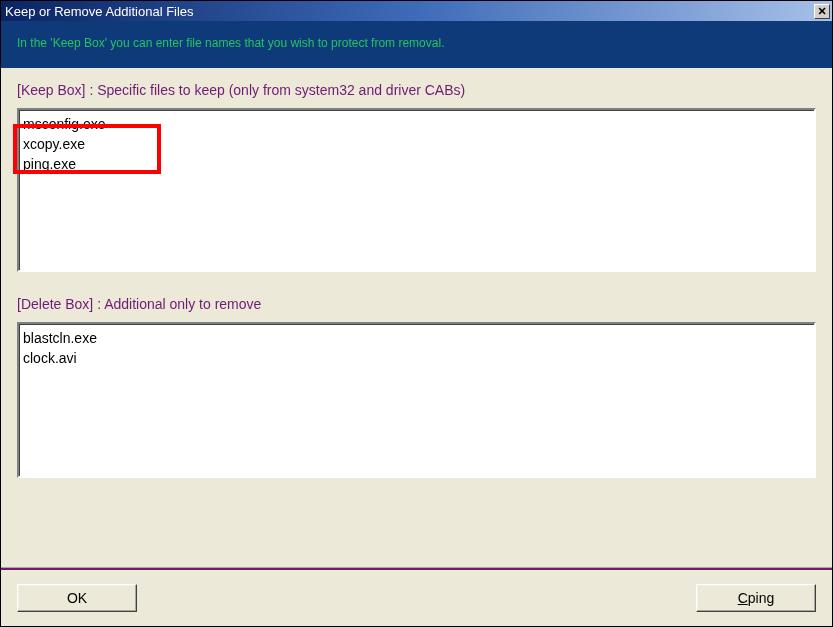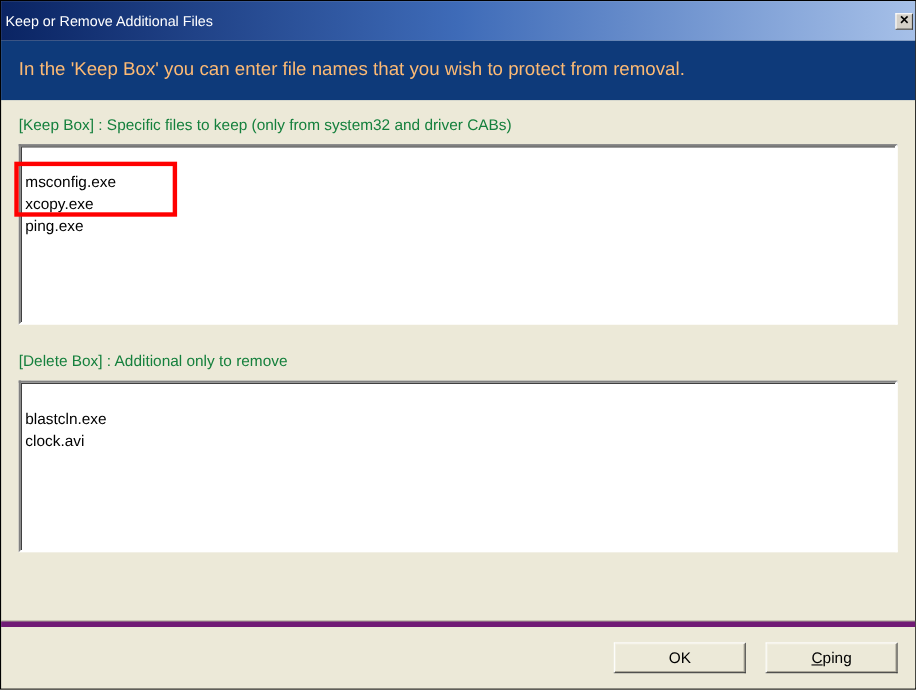--- a/index.html
+++ b/index.html
@@ -15,21 +15,21 @@
   .window {
     width: 833px;
     height: 627px;
     background: #ece9d8;
     border: 1px solid #000;
     position: relative;
     display: flex;
     flex-direction: column;
   }
   .titlebar {
-    height: 36px;
+    height: 20px;
     background: linear-gradient(to right, #0a2463, #3e6bb8, #a6c0e8);
     color: #fff;
     display: flex;
     align-items: center;
     padding: 0 2px 0 4px;
     font-size: 13px;
     flex-shrink: 0;
   }
   .titlebar-text {
     flex: 1;
@@ -44,68 +44,68 @@
     color: #000;
     font-size: 11px;
     font-weight: bold;
     line-height: 12px;
     text-align: center;
     cursor: pointer;
     font-family: "Marlett", "Arial", sans-serif;
   }
   .infobar {
     background: #0e3a7a;
-    color: #fdba74;
+    color: #22c55e;
     padding: 14px 16px 16px 16px;
-    font-size: 17px;
+    font-size: 12px;
     line-height: 1.4;
     flex-shrink: 0;
   }
   .content {
     flex: 1;
     padding: 14px 16px 0 16px;
     display: flex;
     flex-direction: column;
     overflow: hidden;
   }
   .section-label {
     font-size: 14px;
-    color: #15803d;
+    color: #701a75;
     margin-bottom: 10px;
   }
   .textbox-wrap {
     position: relative;
     margin-bottom: 20px;
   }
   .textbox {
     width: 100%;
     background: #fff;
     border: 2px solid;
     border-color: #808080 #fff #fff #808080;
     box-shadow: inset 1px 1px 0 #404040;
     font-family: "MS UI Gothic", "Tahoma", sans-serif;
     font-size: 14px;
-    padding: 22px 4px;
+    padding: 4px 4px;
     resize: none;
     overflow: auto;
     line-height: 1.45;
   }
   #keep-box { height: 164px; }
   #delete-box { height: 156px; }
   .highlight-box {
     position: absolute;
     border: 4px solid #ff0000;
     pointer-events: none;
   }
   .button-row {
-    border-top: 5px solid #701a75;
+    border-top: 2px solid #701a75;
     box-shadow: 0 -1px 0 #aca899;
     padding: 14px 16px;
     display: flex;
-    justify-content: flex-end;
+    justify-content: space-between;
     gap: 18px;
     flex-shrink: 0;
   }
   .btn {
     width: 120px;
     height: 28px;
     background: #ece9d8;
     border: 1px solid #404040;
     border-top-color: #fff;
     border-left-color: #fff;

